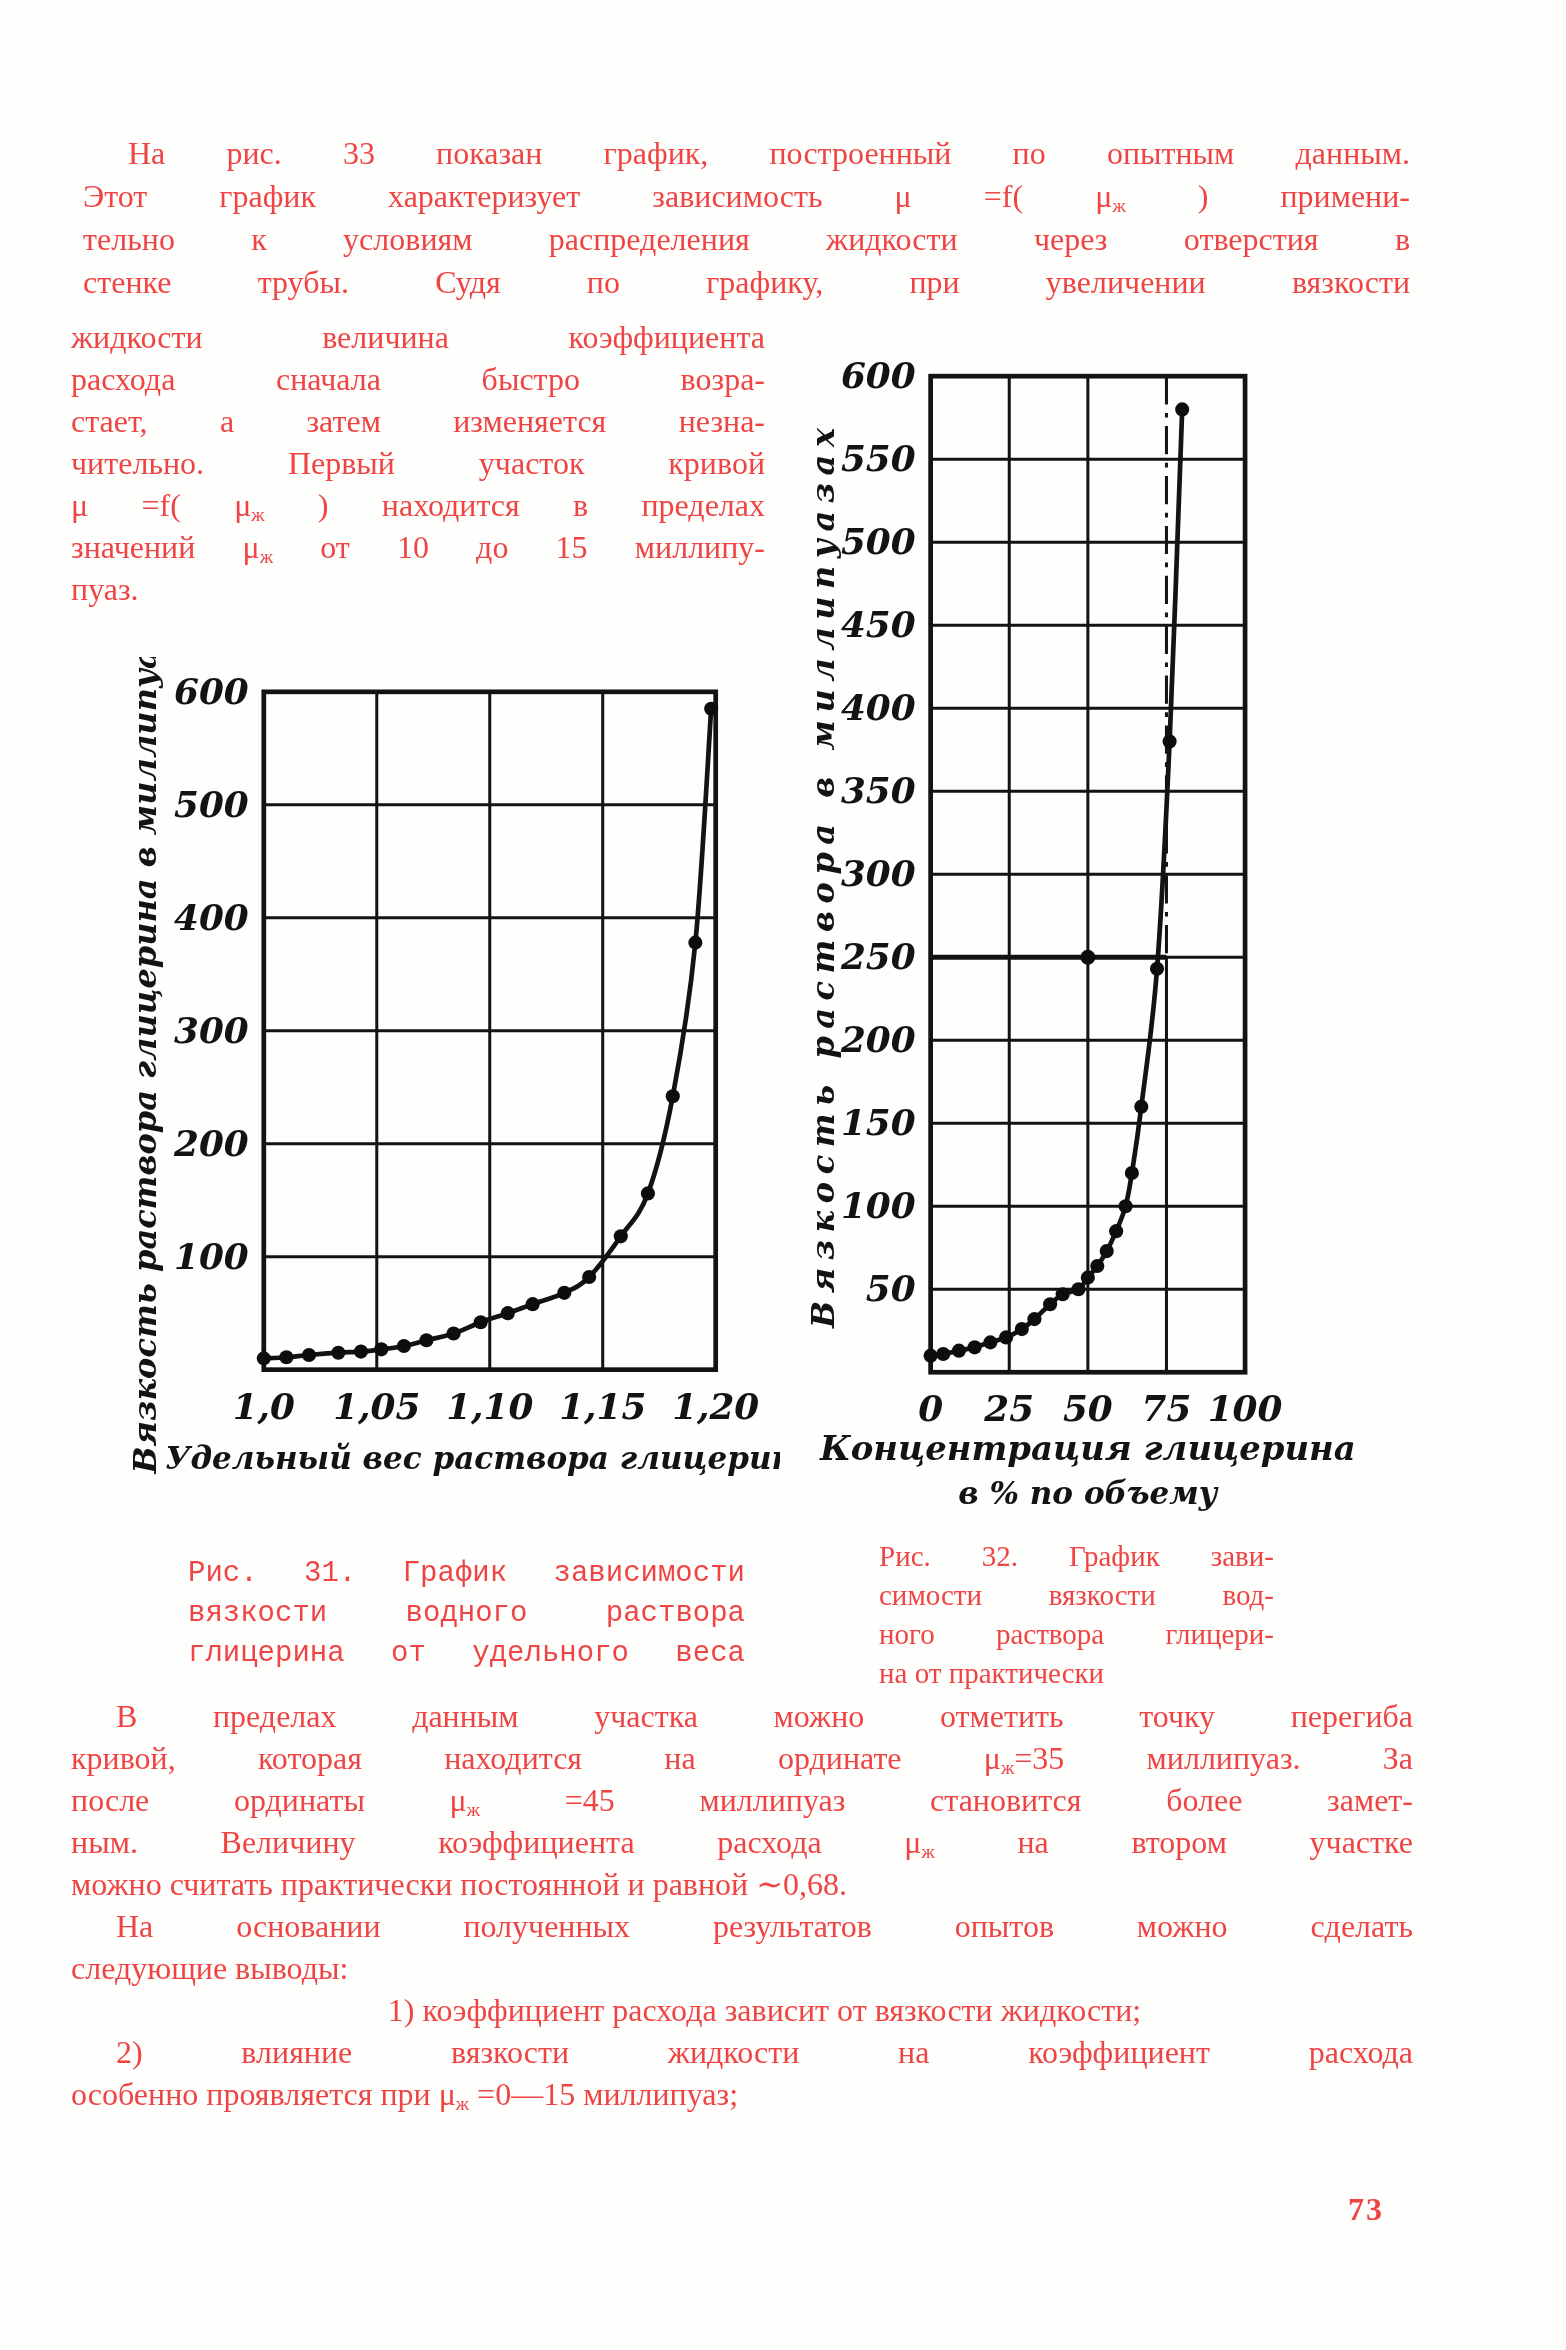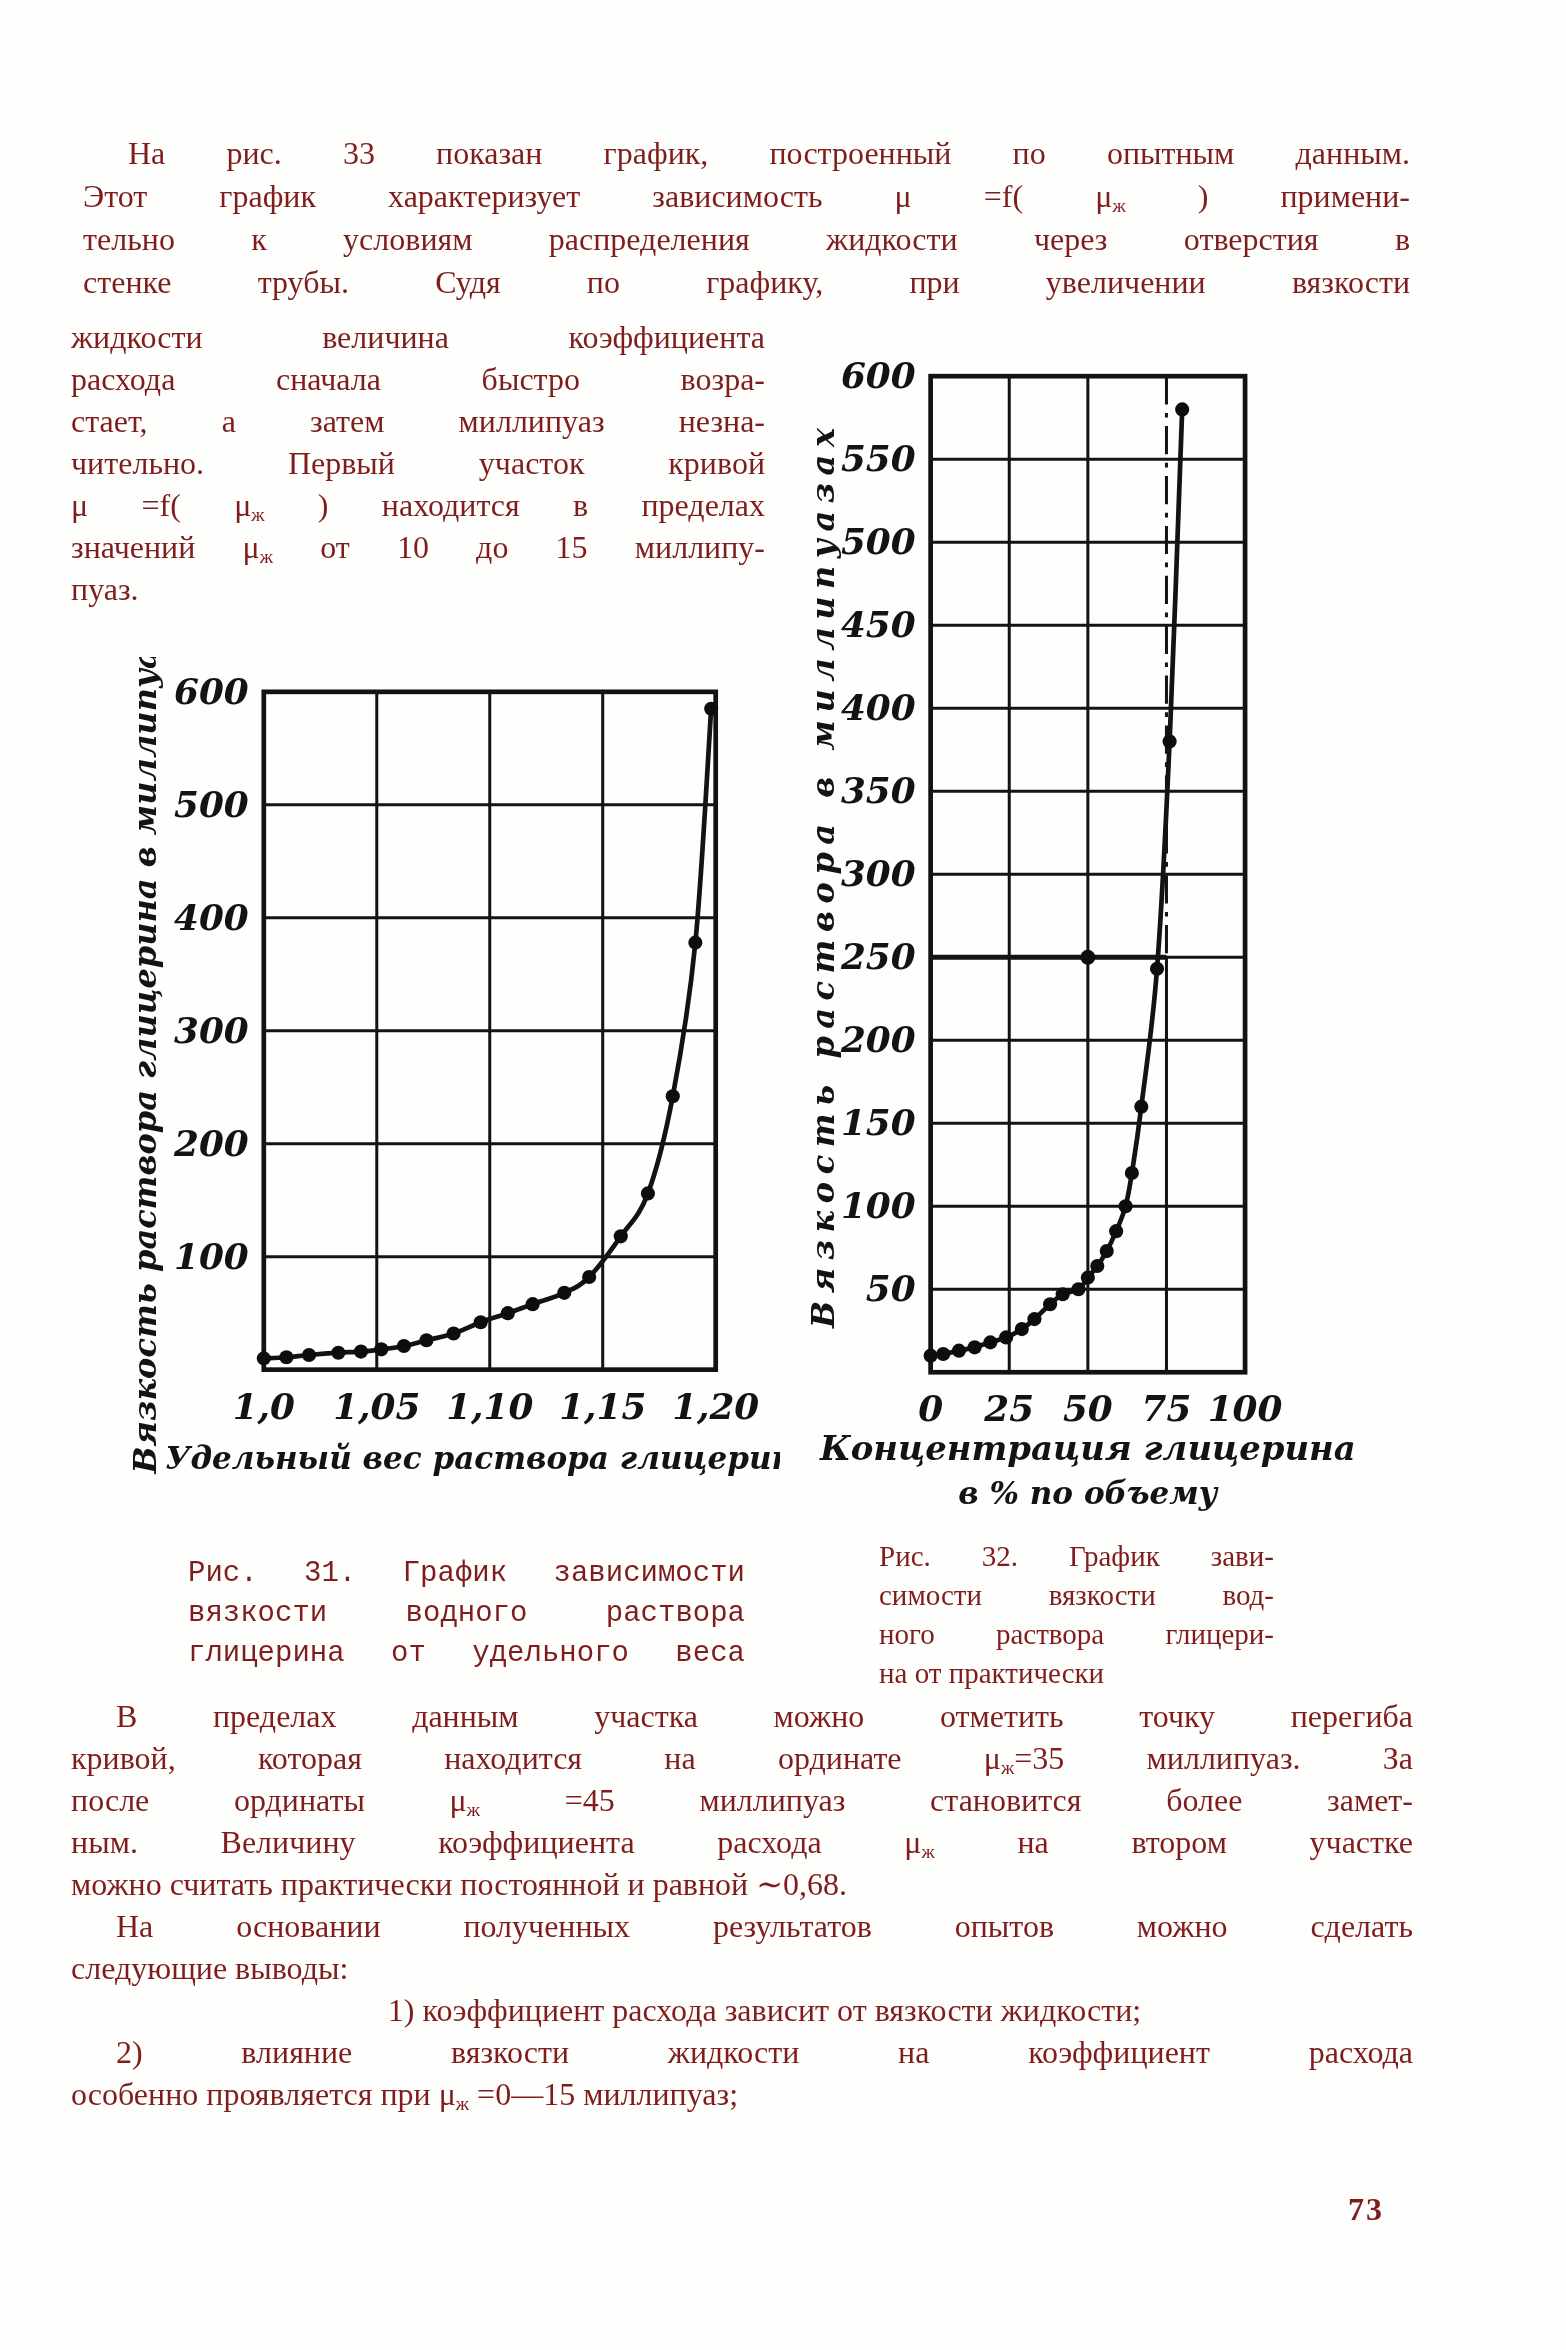--- a/index.html
+++ b/index.html
@@ -1,20 +1,20 @@
 <!DOCTYPE html>
 <html style="font-size:15px"><head>
 <meta charset="utf-8">
 <style>
   html,body{margin:0;padding:0;background:#e8e8e4;}
   #page{
     position:relative;
     width:1567px;height:2350px;
     background:#fefefd;
-    color:#7f1d1d;
+    color:#ef4444;
     font-family:"Liberation Serif", serif;
     overflow:hidden;
   }
   .textblock{position:absolute;font-size:32px;line-height:43px;}
   .tline{text-align:left;}
   .tline.stretch{text-align:justify;text-align-last:justify;}
   .tline.indent{text-indent:45px;text-align:center;}
   sub{font-size:0.60em;vertical-align:-0.28em;line-height:0;}
   .caption{font-size:29px;line-height:40px;}
   svg{position:absolute;display:block;}
@@ -31,21 +31,21 @@
   <div class="textblock" style="left:83px;top:132px;width:1327px;">
       <div class="tline indent stretch">На рис. 33 показан график, построенный по опытным данным.</div>
       <div class="tline stretch">Этот график характеризует зависимость μ =f( μ<sub>ж</sub> ) примени-</div>
       <div class="tline stretch">тельно к условиям распределения жидкости через отверстия в</div>
       <div class="tline stretch">стенке трубы. Судя по графику, при увеличении вязкости</div>
     </div>
 
   <div class="textblock" style="left:71px;top:316px;width:694px;line-height:42px;">
       <div class="tline stretch">жидкости величина коэффициента</div>
       <div class="tline stretch">расхода сначала быстро возра-</div>
-      <div class="tline stretch">стает, а затем миллипуаз незна-</div>
+      <div class="tline stretch">стает, а затем изменяется незна-</div>
       <div class="tline stretch">чительно. Первый участок кривой</div>
       <div class="tline stretch">μ =f( μ<sub>ж</sub> ) находится в пределах</div>
       <div class="tline stretch">значений μ<sub>ж</sub> от 10 до 15 миллипу-</div>
       <div class="tline">пуаз.</div>
     </div>
 
   <svg viewBox="0 0 710 905" style="left: 111px; top: 657px; width: 669px; height: 852px;">
       <g stroke="#131313" stroke-width="3.2">
         <line x1="282.0000000000001" y1="37" x2="282.0000000000001" y2="757"></line>
         <line x1="402.0000000000002" y1="37" x2="402.0000000000002" y2="757"></line>

